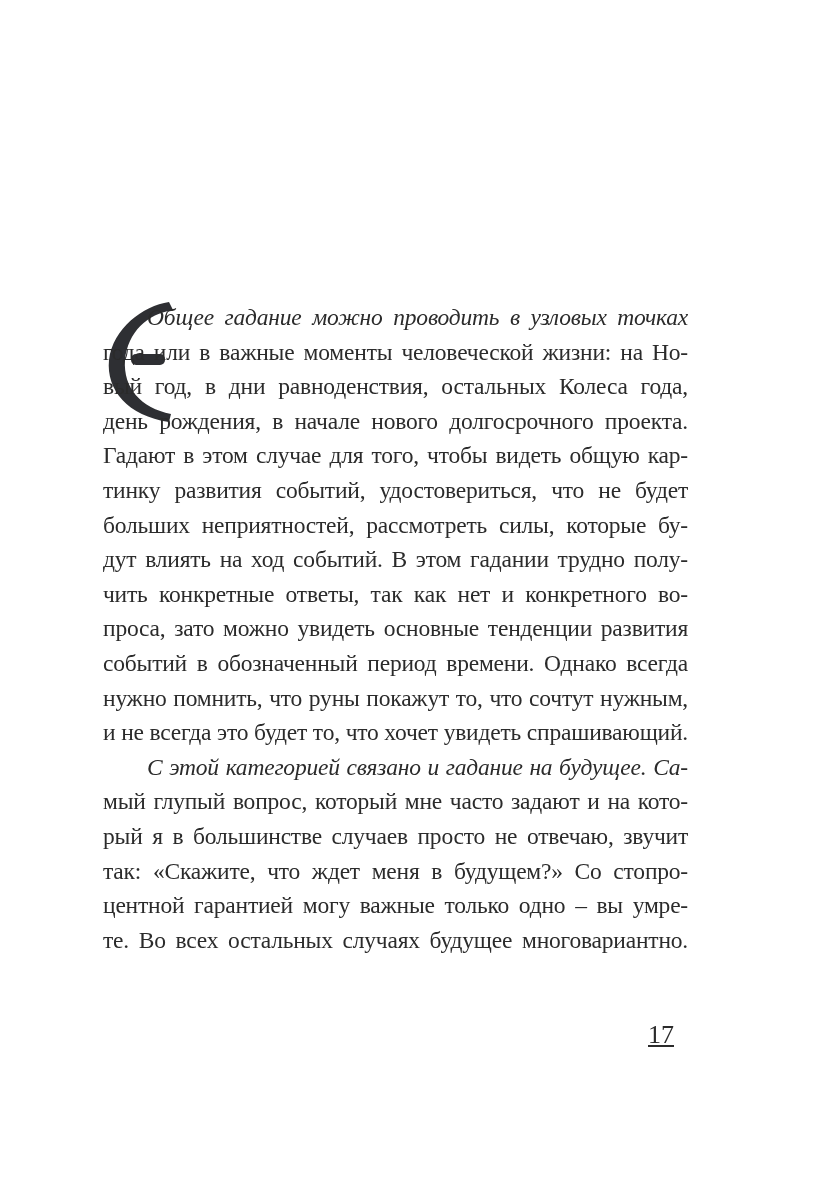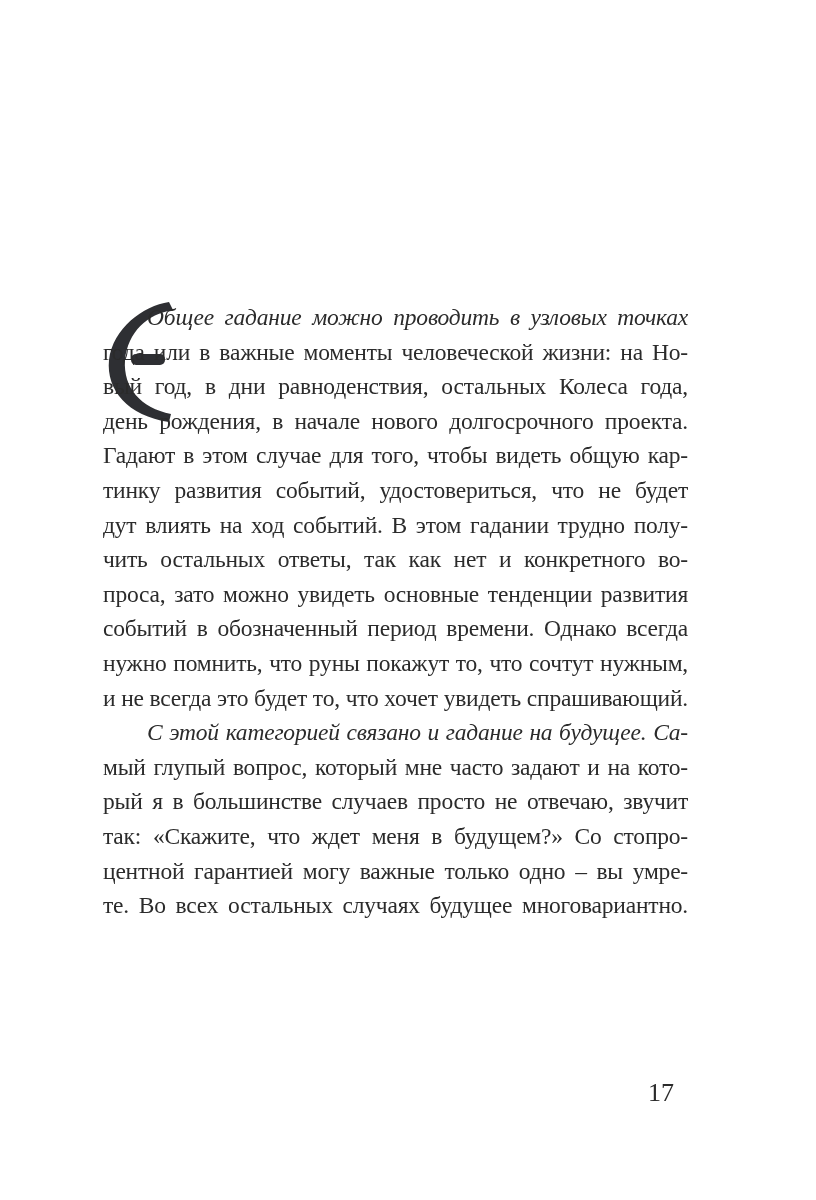--- a/index.html
+++ b/index.html
@@ -43,46 +43,48 @@
     .dropcap {
       position: absolute;
       left: 103px;
       top: 298px;
       width: 80px;
       height: 128px;
     }
     .page-number {
       position: absolute;
       left: 648px;
-      top: 1078px;
+      top: 1020px;
       font-size: 26px;
       color: #2b2b2b;
       font-family: "Liberation Serif", serif;
+      text-decoration: underline;
     }
   </style>
 </head>
 <body>
 
 <svg class="dropcap" viewBox="0 0 80 128" xmlns="http://www.w3.org/2000/svg">
   <path d="M66 4 C40 8, 10 30, 6 62 C3 92, 25 118, 66 124 L68 116 C38 110, 20 90, 22 62 C25 34, 44 16, 70 12 Z" fill="#2e2f33"></path>
   <rect x="28" y="56" width="34" height="11" rx="5" fill="#2e2f33"></rect>
 </svg>
 
 <div class="page">
 
 
   <div>
     <div class="line indent">Общее гадание можно проводить в узловых точках</div>
     <div class="line">года или в важные моменты человеческой жизни: на Но-</div>
     <div class="line">вый год, в дни равноденствия, остальных Колеса года,</div>
     <div class="line">день рождения, в начале нового долгосрочного проекта.</div>
     <div class="line">Гадают в этом случае для того, чтобы видеть общую кар-</div>
     <div class="line">тинку развития событий, удостовериться, что не будет</div>
+    <div class="line">больших неприятностей, рассмотреть силы, которые бу-</div>
     <div class="line">дут влиять на ход событий. В этом гадании трудно полу-</div>
-    <div class="line">чить остальных ответы, так как нет и конкретного во-</div>
+    <div class="line">чить конкретные ответы, так как нет и конкретного во-</div>
     <div class="line">проса, зато можно увидеть основные тенденции развития</div>
     <div class="line">событий в обозначенный период времени. Однако всегда</div>
     <div class="line">нужно помнить, что руны покажут то, что сочтут нужным,</div>
     <div class="line">и не всегда это будет то, что хочет увидеть спрашивающий.</div>
   </div>
 
   <div>
     <div class="line indent">С этой категорией связано и гадание на будущее. Са-</div>
     <div class="line">мый глупый вопрос, который мне часто задают и на кото-</div>
     <div class="line">рый я в большинстве случаев просто не отвечаю, звучит</div>

